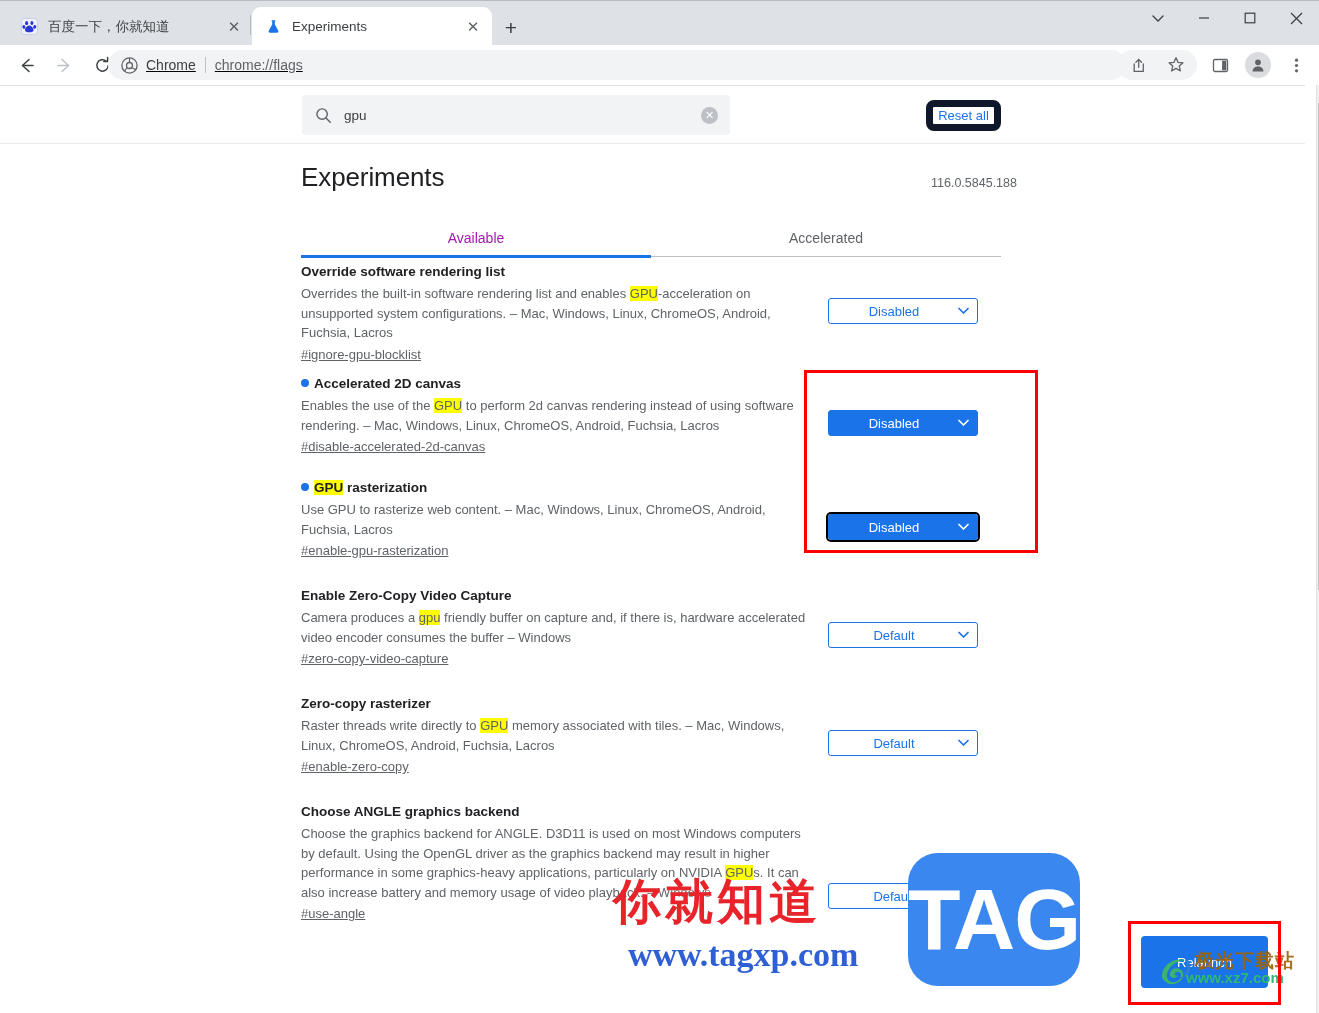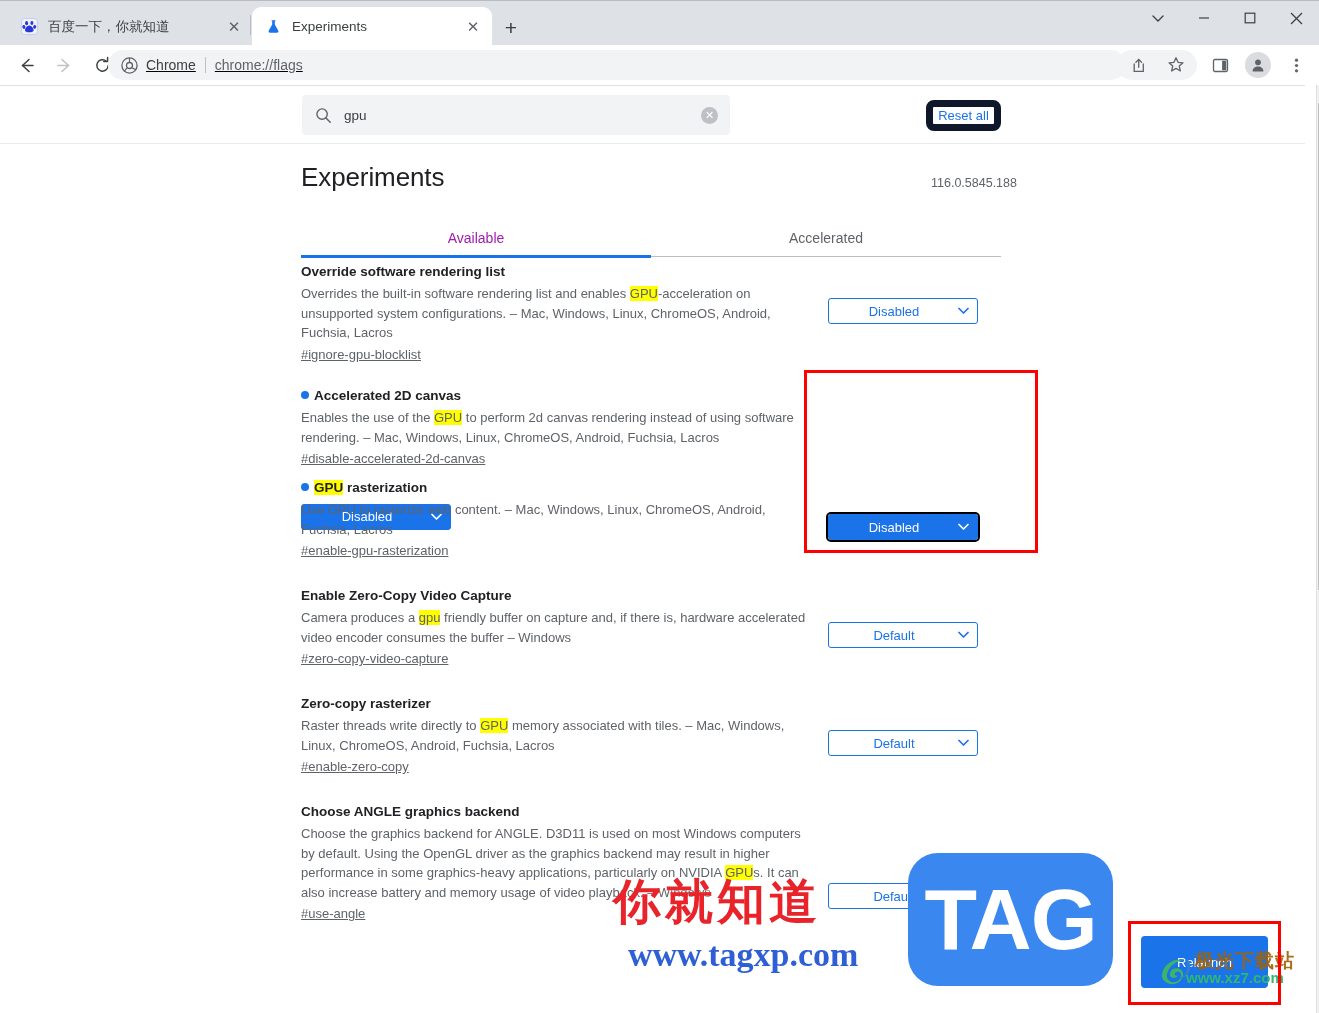--- a/index.html
+++ b/index.html
@@ -497,21 +497,21 @@
   }
   #wm-url {
     left: 628px; top: 936px;
     font-size: 34px;
     color: #2f5fd4;
     font-family: "Liberation Serif", serif;
     font-weight: bold;
   }
   #wm-tag {
     left: 908px; top: 853px;
-    width: 205px; height: 133px;
+    width: 172px; height: 133px;
     background: #3b87f0;
     border-radius: 30px;
     display: flex;
     align-items: center;
     justify-content: center;
     color: #ffffff;
     font-size: 86px;
     font-weight: bold;
     font-family: "Liberation Sans", sans-serif;
     letter-spacing: -1px;
@@ -701,21 +701,21 @@
         <div class="flagrow" style="position: absolute; left: 0px; top: 0px; width: 700px;">
           <div class="flag-left"><div class="flag-name"><span>Override software rendering list</span></div><div class="flag-desc"><span>Overrides the built-in software rendering list and enables </span><mark class="hl">GPU</mark><span>-acceleration on unsupported system configurations. – Mac, Windows, Linux, ChromeOS, Android, Fuchsia, Lacros</span></div><a class="flag-anchor" href="javascript:void(0)" style="color: rgb(95, 99, 104);">#ignore-gpu-blocklist</a></div>
           <div class="flag-right">
             <div class="sel-wrap" style="margin-top: 35px;"><select class="fselect"><option>Default</option><option>Enabled</option><option selected="">Disabled</option></select><span class="sel-arrow">
                 <svg width="11" height="8" viewBox="0 0 11 8">
                   <path d="M1 1.5l4.5 4.5L10 1.5" stroke="currentColor" stroke-width="1.7" fill="none" stroke-linecap="round" stroke-linejoin="round"></path>
                 </svg>
               </span></div>
           </div>
         </div>
-        <div class="flagrow" style="position: absolute; left: 0px; top: 124px; width: 700px; flex-direction: column;">
+        <div class="flagrow" style="position: absolute; left: 0px; top: 112px; width: 700px;">
           <div class="flag-left"><div class="flag-name"><span class="dot"></span><span>Accelerated 2D canvas</span></div><div class="flag-desc"><span>Enables the use of the </span><mark class="hl">GPU</mark><span> to perform 2d canvas rendering instead of using software rendering. – Mac, Windows, Linux, ChromeOS, Android, Fuchsia, Lacros</span></div><a class="flag-anchor" href="javascript:void(0)" style="color: rgb(95, 99, 104);">#disable-accelerated-2d-canvas</a></div>
           <div class="flag-right">
             <div class="sel-wrap" style="margin-top: 35px;"><select class="fselect active"><option>Default</option><option>Enabled</option><option selected="">Disabled</option></select><span class="sel-arrow onblue">
                 <svg width="11" height="8" viewBox="0 0 11 8">
                   <path d="M1 1.5l4.5 4.5L10 1.5" stroke="currentColor" stroke-width="1.7" fill="none" stroke-linecap="round" stroke-linejoin="round"></path>
                 </svg>
               </span></div>
           </div>
         </div>
         <div class="flagrow" style="position: absolute; left: 0px; top: 216px; width: 700px;">

